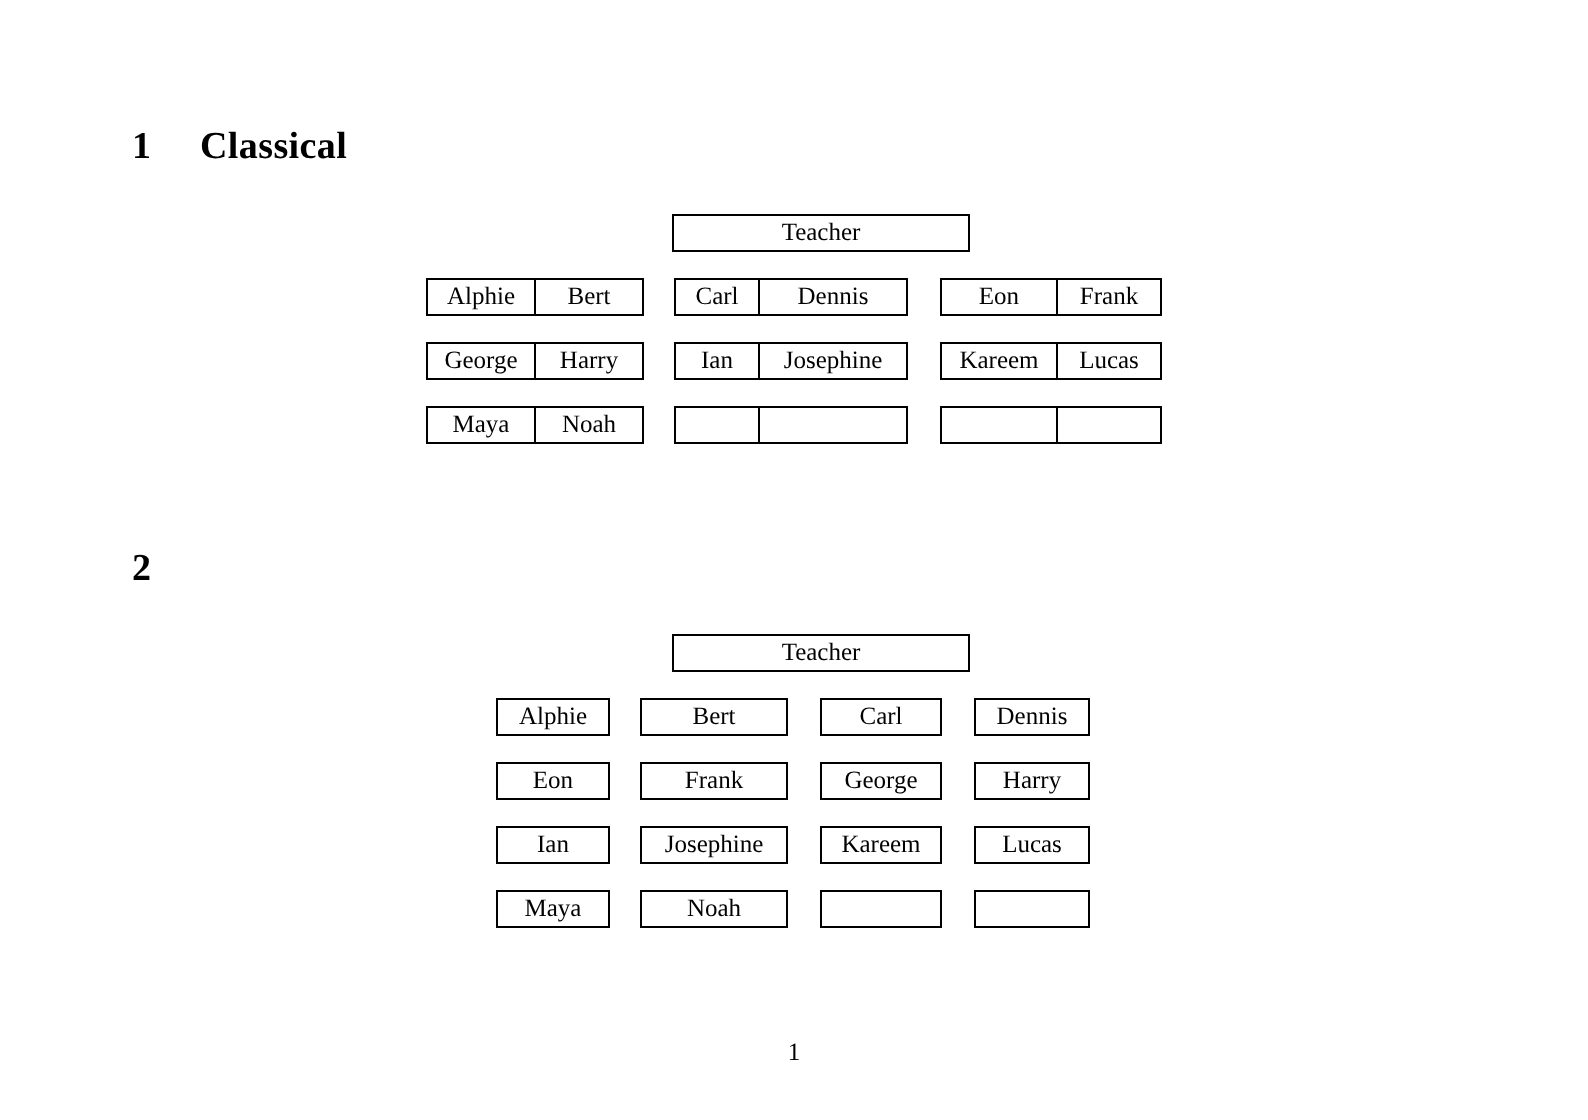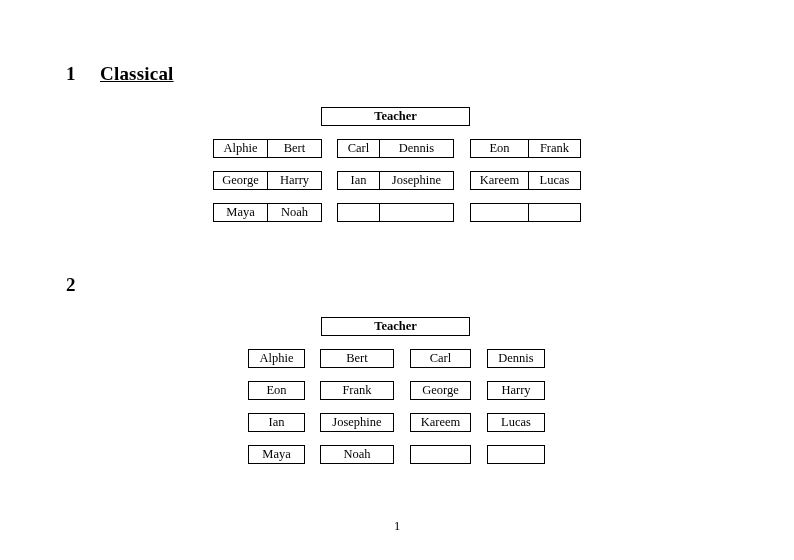--- a/index.html
+++ b/index.html
@@ -30,44 +30,42 @@
     font-size: 19px;
     letter-spacing: 0.2px;
     white-space: nowrap;
   }
   .section-number {
     width: 34px;
     flex: 0 0 34px;
   }
   .section-title {
     font-size: 19px;
-    text-decoration: underline;
   }
 
   #heading-classical   { left: 66px; top: 63px; }
   #heading-distributed { left: 66px; top: 274px; }
 
   
   .box {
     box-sizing: border-box;
     border: 1px solid #000000;
     background: #ffffff;
     height: 19px;
     line-height: 17px;
     text-align: center;
     font-size: 12.5px;
     white-space: nowrap;
     overflow: hidden;
   }
 
   .teacher-box {
     position: absolute;
-    left: 321px;
+    left: 336px;
     width: 149px;
-    font-weight: bold;
   }
 
   
   .grid-classical {
     position: absolute;
     left: 0;
     top: 0;
   }
   .pair-table {
     position: absolute;

